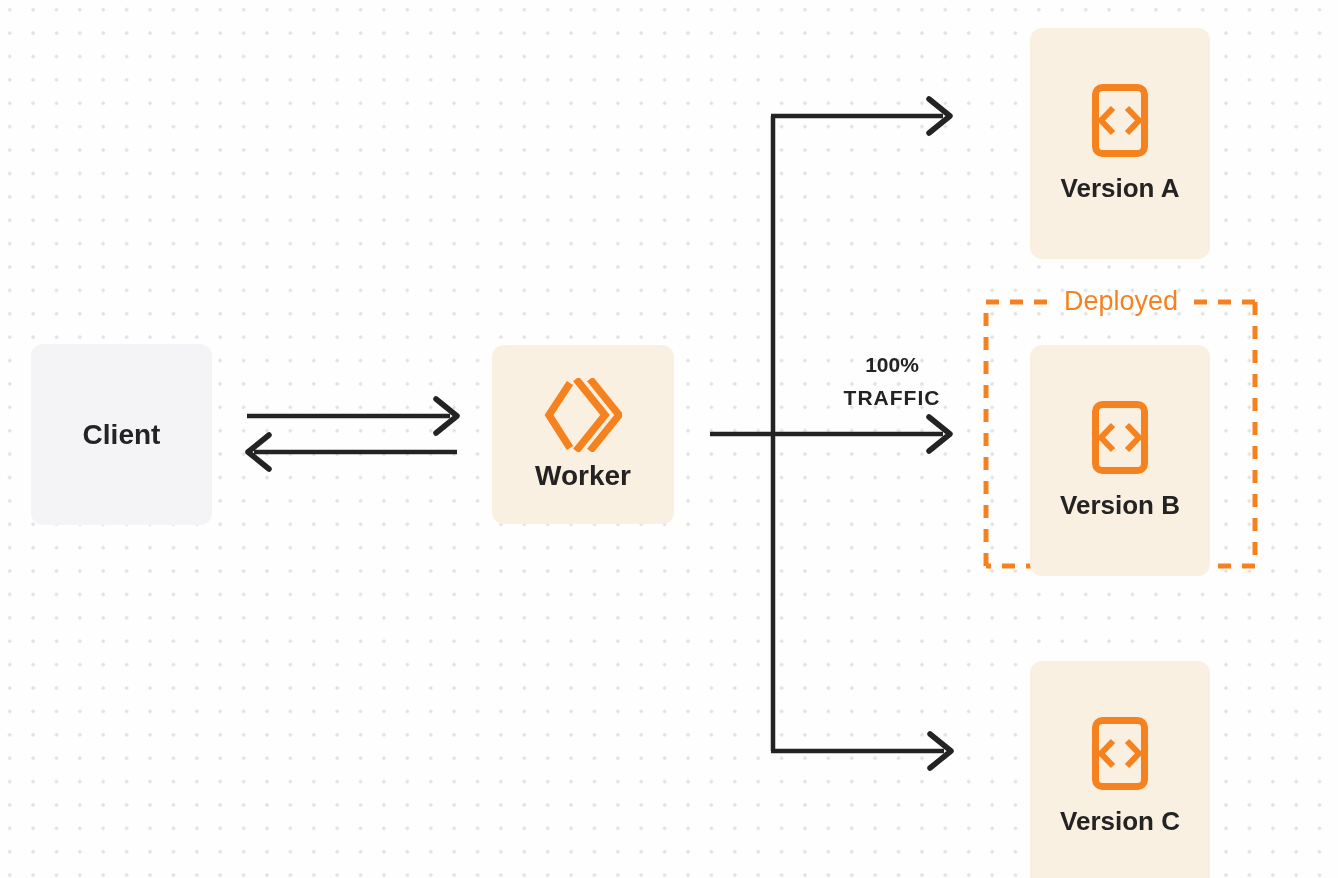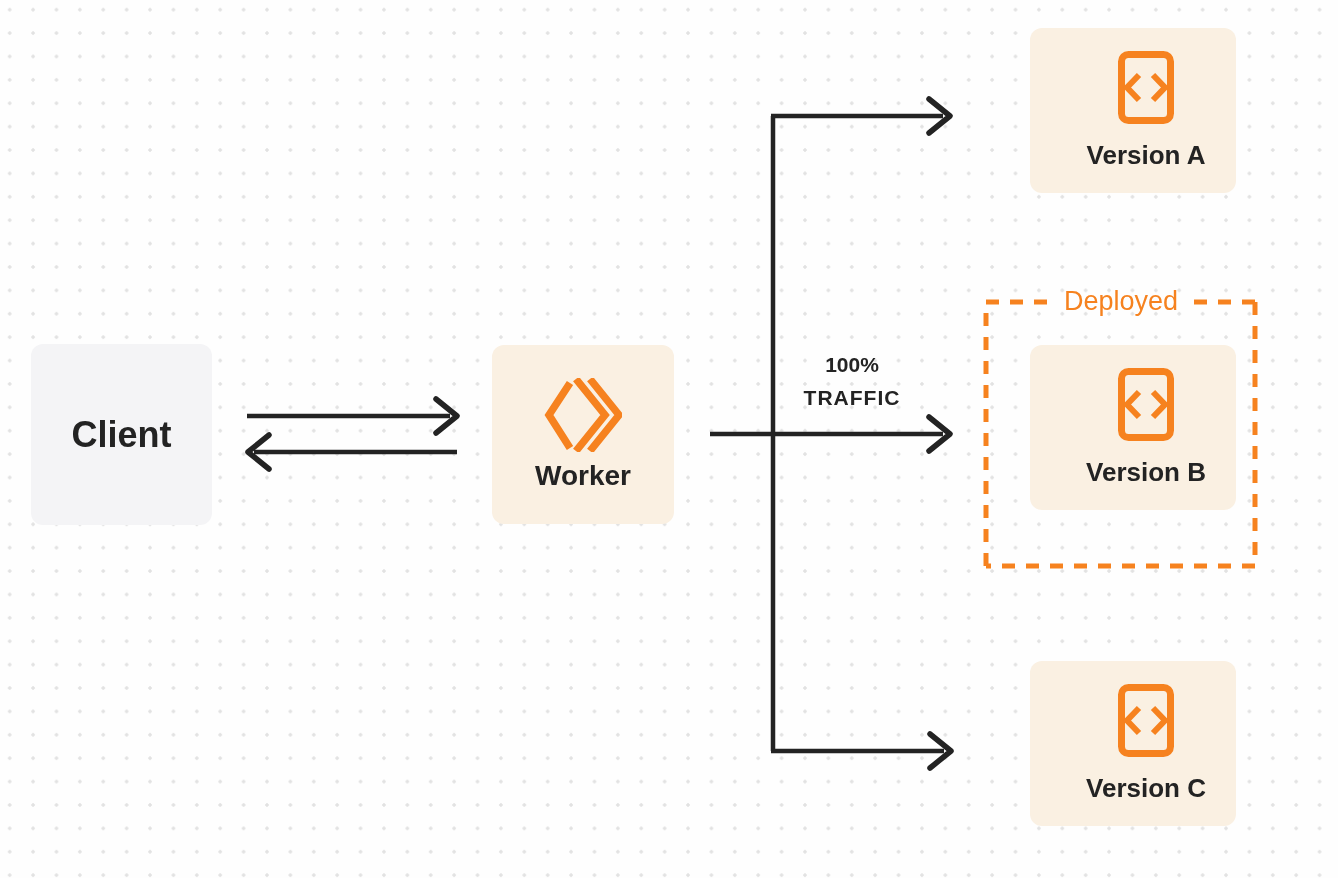--- a/index.html
+++ b/index.html
@@ -37,49 +37,48 @@
     flex-direction: column;
     align-items: center;
     justify-content: center;
     font-weight: 700;
     color: var(--ink, #232323);
   }
   .node-client {
     left: 31px; top: 344px;
     width: 181px; height: 181px;
     background: var(--graybox, #f4f4f6);
-    font-size: 36px;
+    font-size: 28px;
   }
   .node-worker {
     left: 492px; top: 345px;
     width: 182px; height: 179px;
     background: var(--cream, #faf0e2);
     font-size: 28px;
     gap: 8px;
   }
   .node-version {
     left: 1030px;
-    width: 180px; height: 165px;
+    width: 180px; height: 231px;
     background: var(--cream, #faf0e2);
     font-size: 26px;
     gap: 16px;
-    padding-left: 26px;
   }
   .node-version-a { top: 28px; }
   .node-version-b { top: 345px; }
   .node-version-c { top: 661px; }
 
   .icon-stroke {
     stroke: var(--orange, #f6821f);
     fill: none;
   }
   .traffic-label {
     position: absolute;
     z-index: 2;
-    left: 772px; top: 348px;
+    left: 812px; top: 348px;
     width: 160px;
     text-align: center;
     font-weight: 700;
     font-size: 21px;
     line-height: 33px;
     color: var(--ink, #232323);
   }
   .traffic-label .line2 { letter-spacing: 1px; }
   .deployed-label {
     position: absolute;

